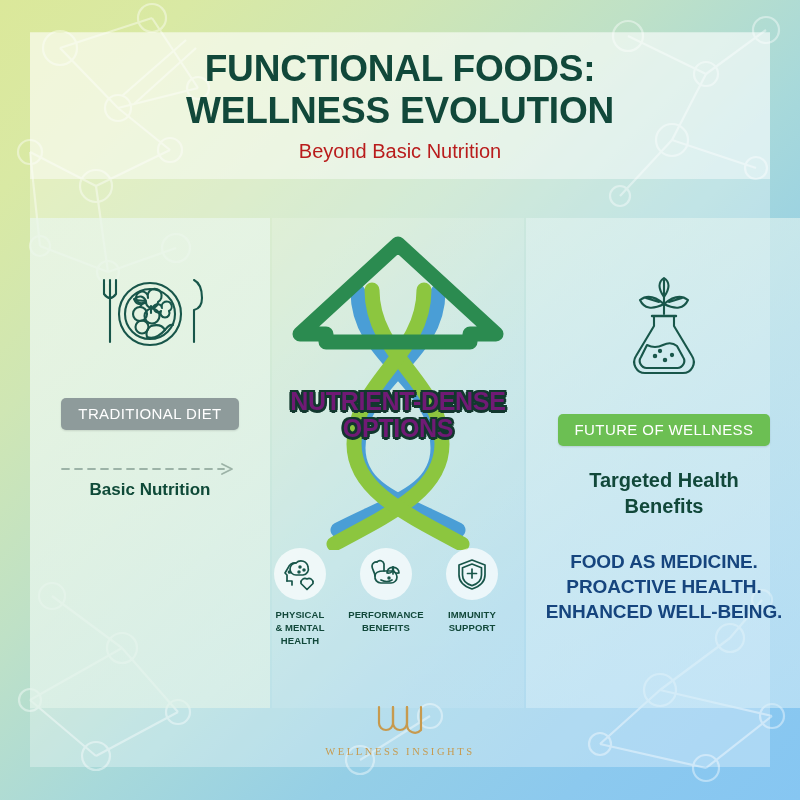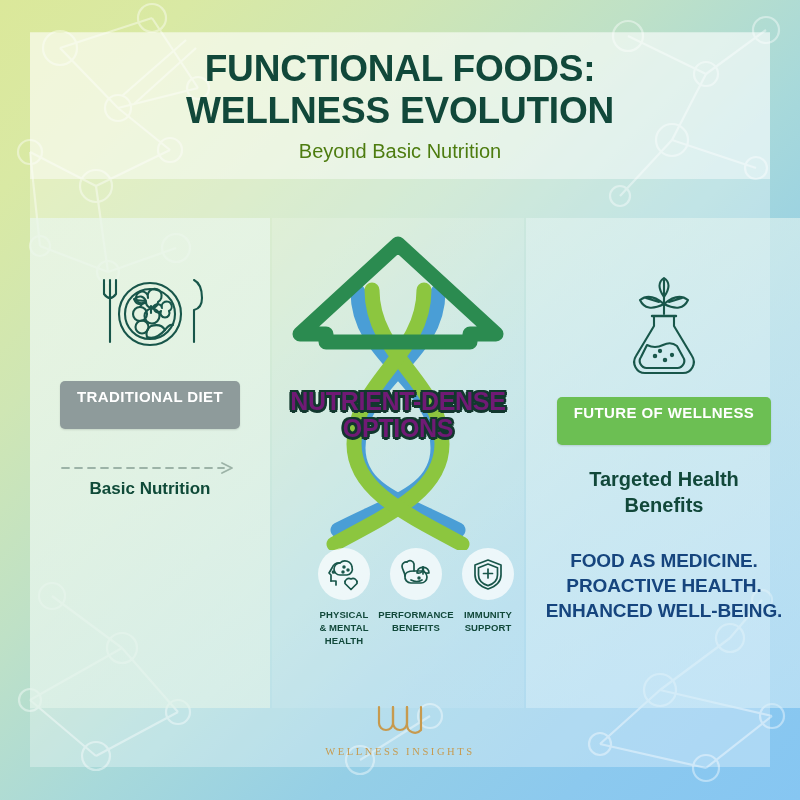--- a/index.html
+++ b/index.html
@@ -35,43 +35,43 @@
     background:rgba(255,255,255,.45);
     z-index:2;
     display:flex; flex-direction:column; align-items:center; justify-content:center;
   }
   .title {
     color:#11483a; font-weight:bold; font-size:37px; line-height:1.11;
     letter-spacing:-.2px; text-align:center;
     font-family:"Liberation Sans", sans-serif;
   }
   .subtitle {
-    color:#4d7c0f; font-size:20px; margin-top:9px; text-align:left;
+    color:#b91c1c; font-size:20px; margin-top:9px; text-align:left;
     font-family:"Liberation Sans", sans-serif;
   }
 
   
   .panel { position:absolute; z-index:2; }
   .panel-left  { left:30px;  top:218px; width:240px; height:490px;
                  background:linear-gradient(180deg, rgba(233,246,235,.74) 0%, rgba(226,243,233,.66) 100%); }
   .panel-center{ left:272px; top:218px; width:252px; height:490px;
                  background:linear-gradient(180deg, rgba(255,255,255,.16) 0%, rgba(255,255,255,.10) 100%); }
   .panel-right { left:526px; top:218px; width:276px; height:490px;
                  background:linear-gradient(180deg, rgba(226,243,240,.62) 0%, rgba(214,238,248,.54) 100%); }
 
   .panel-inner { display:flex; flex-direction:column; align-items:center; width:100%; }
 
   
   .icon-lg { margin-top:50px; }
 
   
   .badge {
-    margin-top:17px; border-radius:5px;
-    color:#fff; font-weight:bold; font-size:15px; letter-spacing:.4px;
-    padding:7px 17px 24px; white-space:nowrap;
+    margin-top:34px; border-radius:5px;
+    color:#fff; font-weight:normal; font-size:15px; letter-spacing:.4px;
+    padding:7px 17px 8px; white-space:nowrap;
     box-shadow:0 1px 2px rgba(0,0,0,.12);
   }
   .badge-gray  { background:#8e9b9b; }
   .badge-green { background:#6cbf53; }
 
   
   .dashed-arrow { margin-top:32px; }
   .basic-nutrition {
     color:#0f4a38; font-weight:bold; font-size:17px;
   }
@@ -94,22 +94,22 @@
     line-height:1.06; letter-spacing:-.3px;
     text-shadow:
       -2px -2px 0 #12382e,  2px -2px 0 #12382e,
       -2px  2px 0 #12382e,  2px  2px 0 #12382e,
        0px -2.5px 0 #12382e, 0px 2.5px 0 #12382e,
       -2.5px 0 0 #12382e,  2.5px 0 0 #12382e;
   }
 
   
   .benefits {
-    position:absolute; left:272px; top:548px; width:252px; z-index:4;
-    display:flex; justify-content:flex-end; 
+    position:absolute; left:260px; top:548px; width:252px; z-index:4;
+    display:flex; justify-content:center; gap:14px;
   }
   .benefit { width:72px; display:flex; flex-direction:column; align-items:center; }
   .benefit-circle {
     width:52px; height:52px; border-radius:50%;
     background:rgba(255,255,255,.70);
     display:flex; align-items:center; justify-content:center;
   }
   .benefit-label {
     margin-top:9px; text-align:center; color:#11483a;
     font-weight:bold; font-size:9.5px; line-height:1.35; letter-spacing:.1px;

